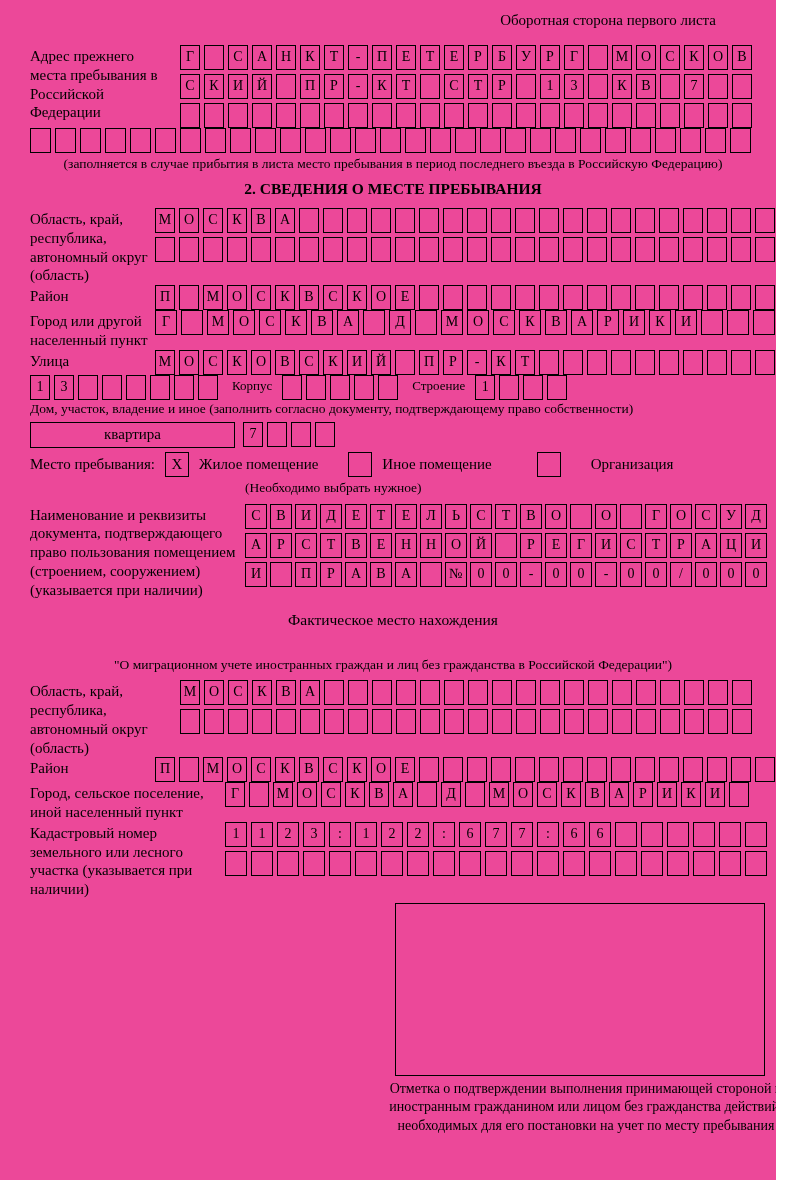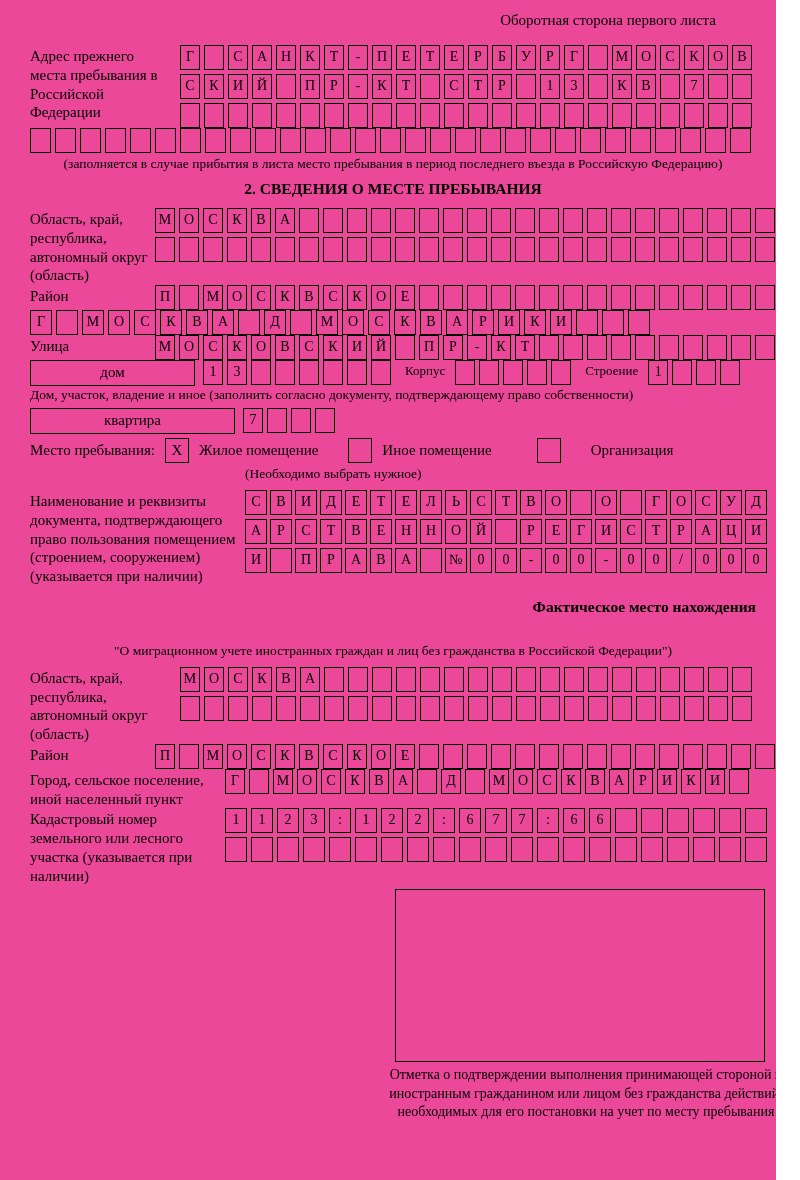--- a/index.html
+++ b/index.html
@@ -41,21 +41,21 @@
   .kv  { flex: 0 0 205px; width: 205px; }
   .inline-label { font-size: 13px; padding-top: 3px; margin: 0 10px; }
   .cap { font-size: 13.5px; margin: 1px 0 5px; }
 
   .stay { display: flex; align-items: center; font-size: 15px; margin-top: 4px; }
   .chk { flex: 0 0 24px; width: 24px; height: 25px; border: 1.6px solid #000;
          text-align: center; font-size: 15px; line-height: 22px; }
   .stay .gap-s { margin-left: 10px; } .stay .gap-m { margin-left: 30px; } .stay .gap-l { margin-left: 45px; }
   .stay-note { font-size: 13.5px; margin: 3px 0 8px 215px; }
 
-  .fact-title { text-align: right; font-weight: bold; font-size: 15.5px; margin: 12px 0 6px; }
+  .fact-title { text-align: center; font-weight: normal; font-size: 15.5px; margin: 12px 0 6px; }
   .fact-note { text-align: center; font-size: 13.5px; line-height: 1.45; margin-bottom: 6px; }
 
   .stamp { border: 1.6px solid #000; width: 370px; height: 173px; margin-left: 365px; margin-top: 4px; }
   .stamp-cap { width: 424px; margin-left: 344px; text-align: center; font-size: 14px; line-height: 1.32; margin-top: 4px; }
 </style>
 </head>
 <body>
 
 <div class="page">
 
@@ -267,20 +267,21 @@
         <span class="cell"></span>
         <span class="cell"></span>
         <span class="cell"></span>
         <span class="cell"></span>
         <span class="cell"></span>
         <span class="cell"></span>
       </div>
   </div>
 
   <div class="frow">
+    <div class="flabel w125">Город или другой населенный пункт</div>
     <div class="boxrow lg">
         <span class="cell">Г</span>
         <span class="cell"></span>
         <span class="cell">М</span>
         <span class="cell">О</span>
         <span class="cell">С</span>
         <span class="cell">К</span>
         <span class="cell">В</span>
         <span class="cell">А</span>
         <span class="cell"></span>
@@ -328,21 +329,20 @@
         <span class="cell"></span>
         <span class="cell"></span>
         <span class="cell"></span>
         <span class="cell"></span>
         <span class="cell"></span>
         <span class="cell"></span>
       </div>
   </div>
 
   <div class="frow">
-    <div class="widebox dom">дом</div>
     <div class="boxrow">
         <span class="cell">1</span>
         <span class="cell">3</span>
         <span class="cell"></span>
         <span class="cell"></span>
         <span class="cell"></span>
         <span class="cell"></span>
         <span class="cell"></span>
         <span class="cell"></span>
       </div>

